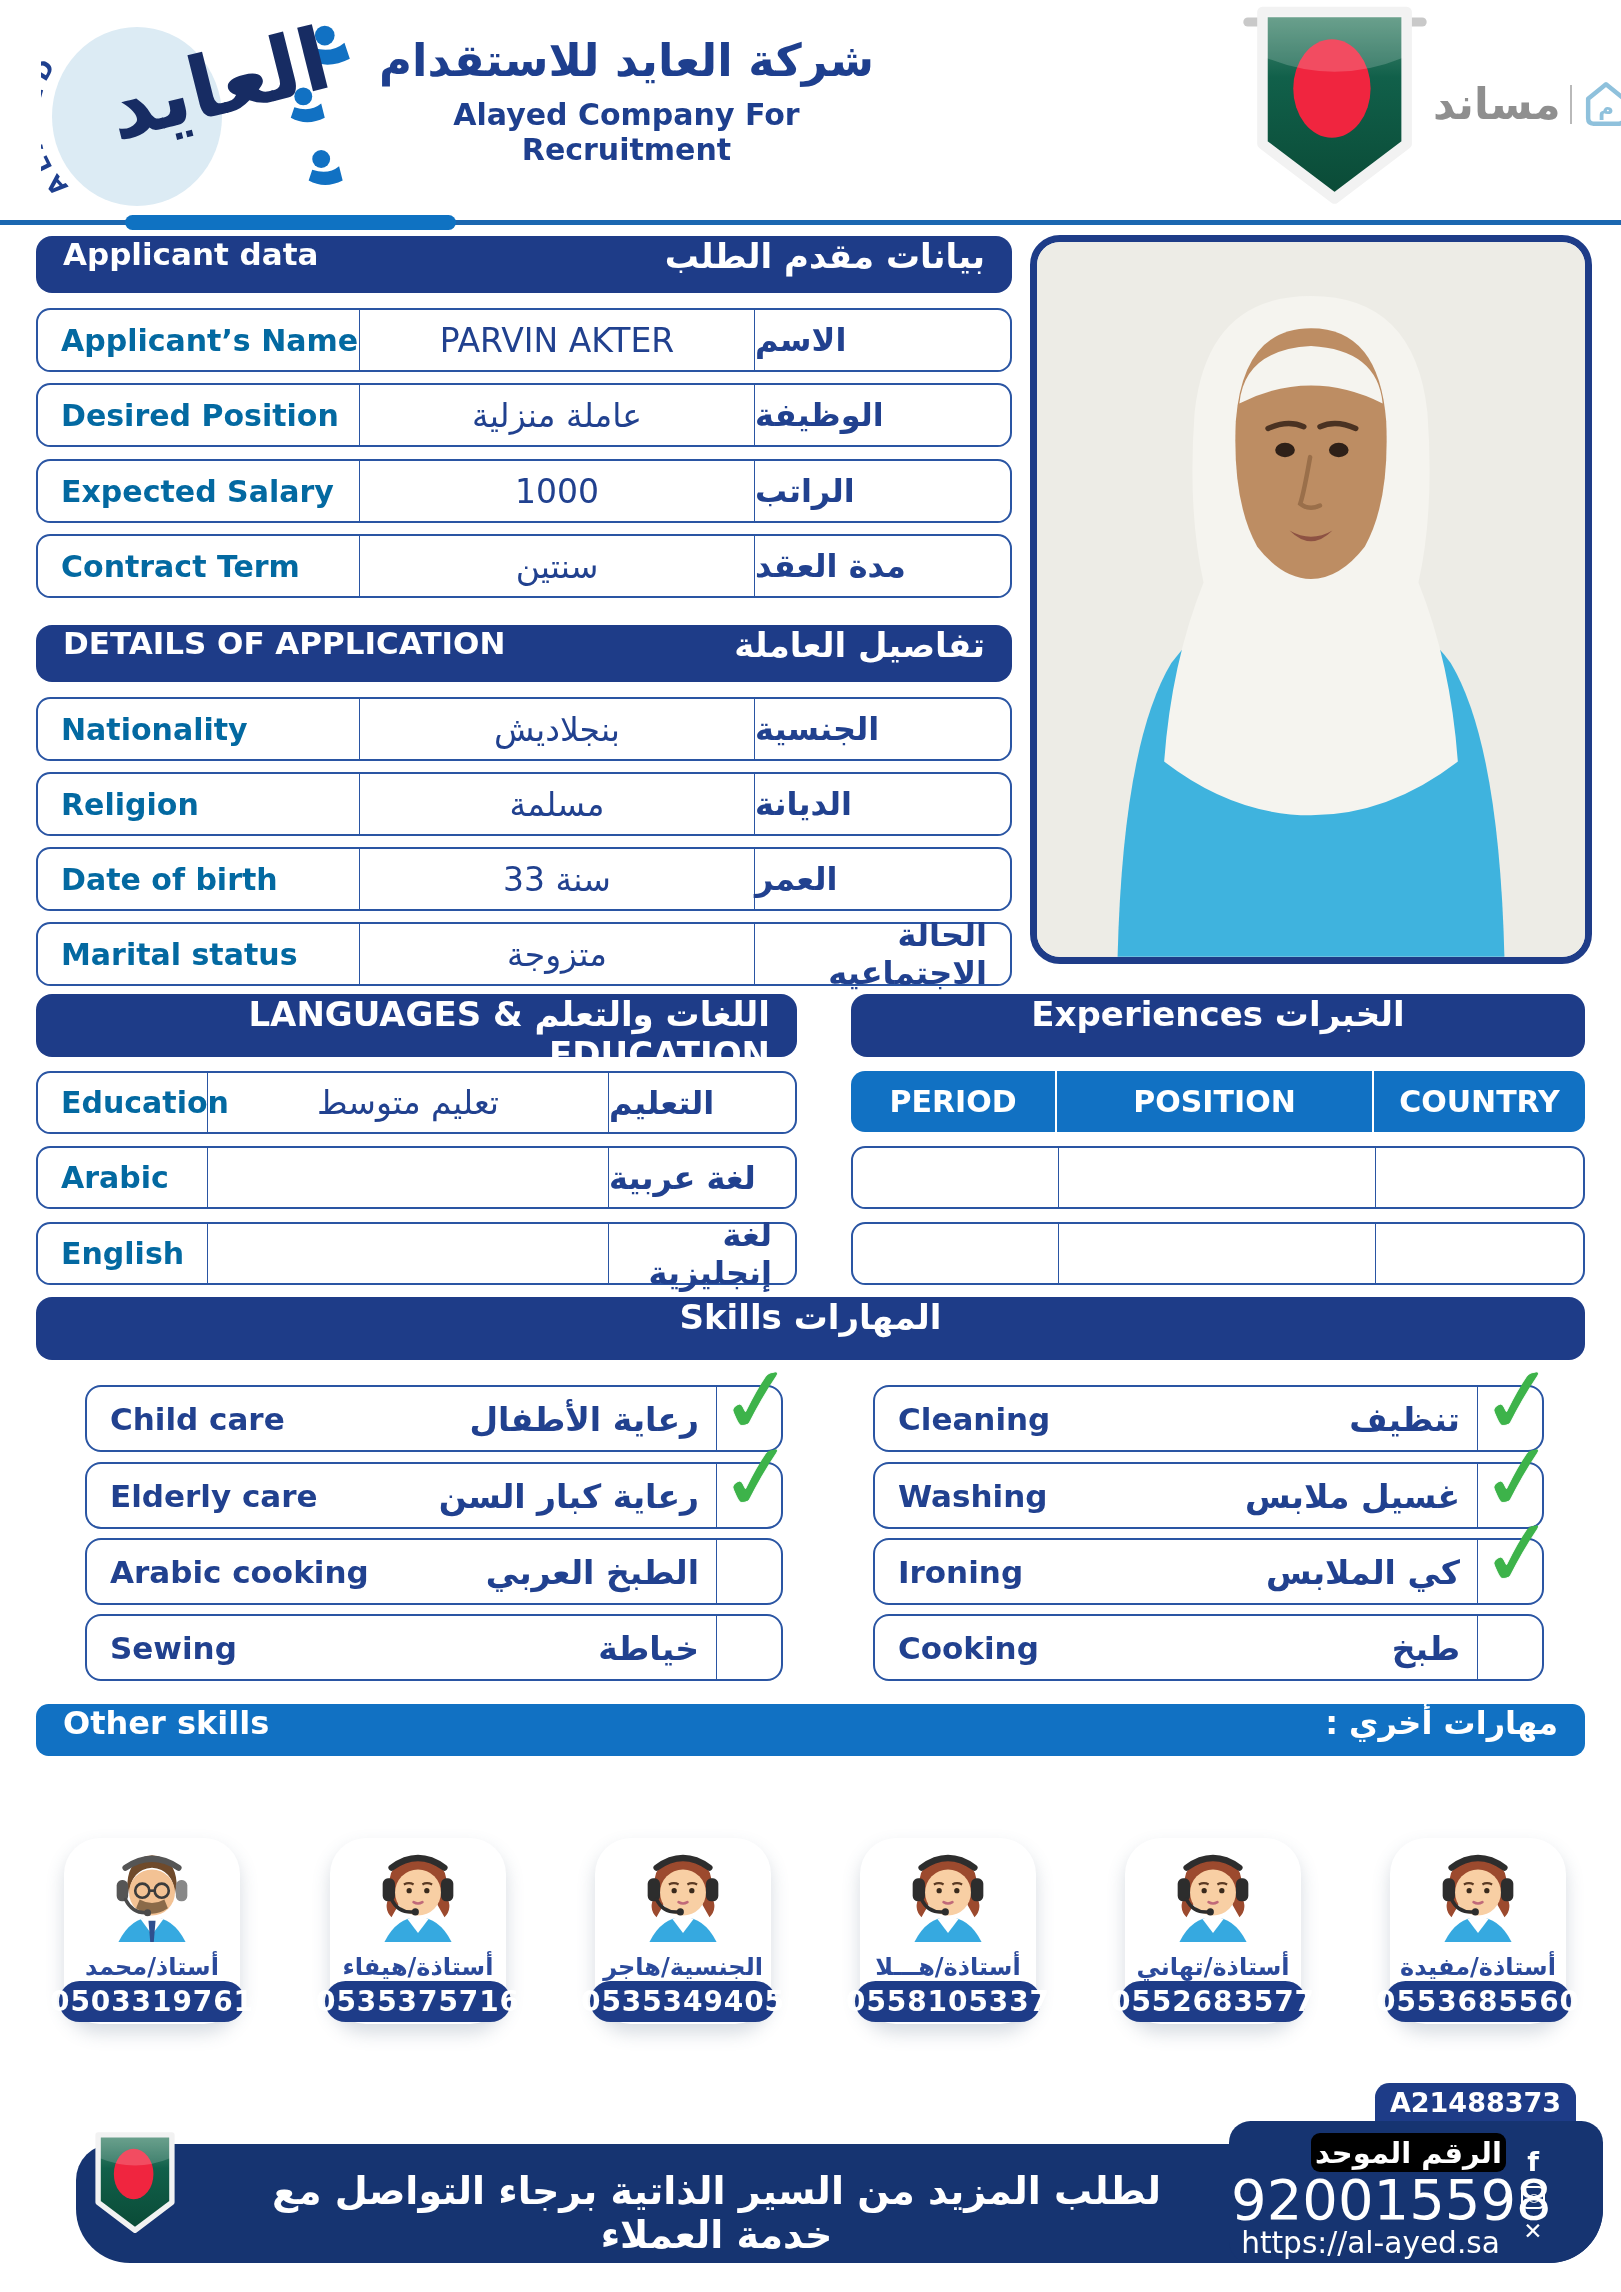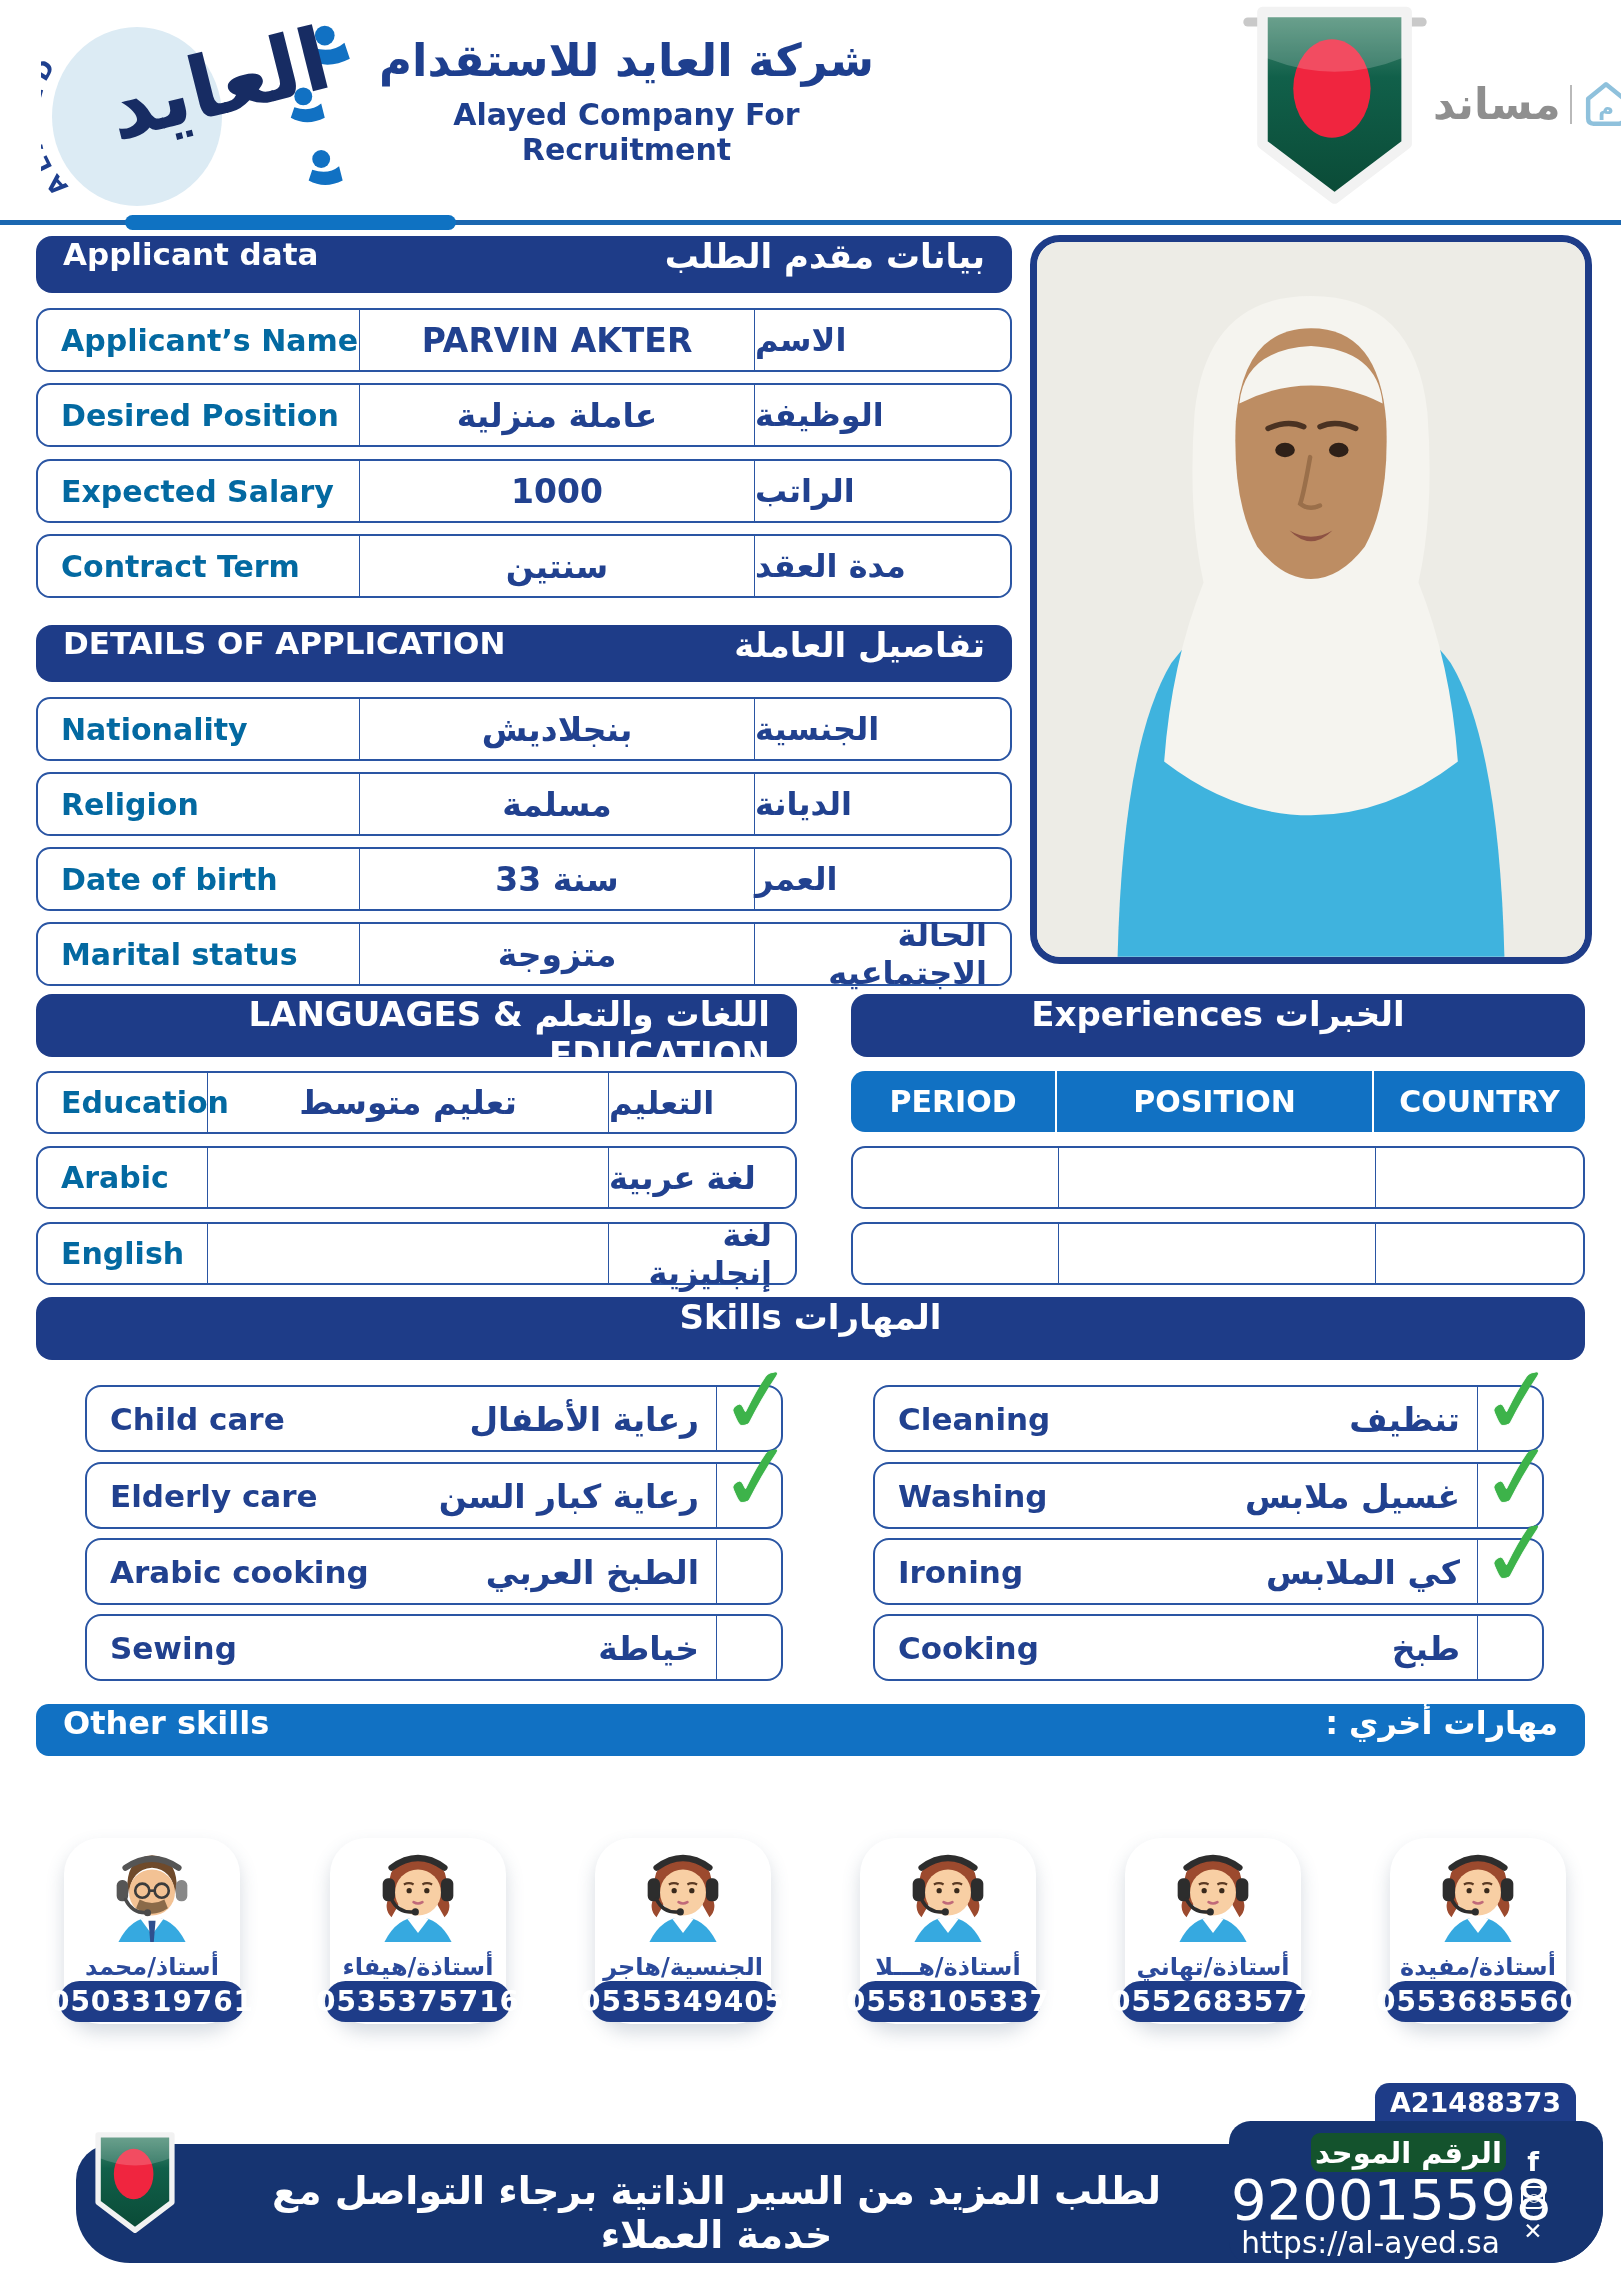--- a/index.html
+++ b/index.html
@@ -22,21 +22,21 @@
   .sec-h{background:#1e3c88;border-radius:16px;color:#fff;display:flex;align-items:flex-start;
          justify-content:space-between;padding:0 27px;box-sizing:border-box;}
   .sec-h .en{font-size:31px;font-weight:700;}
   .sec-h .ar{font-size:34px;font-weight:700;}
   .sec-h.center{justify-content:center;}
   .sec-h.light{background:#1171c3;border-radius:12.5px;}
   
   .data-row{border:2.7px solid #2a55a3;border-radius:14.3px;background:#fff;display:flex;box-sizing:border-box;}
   .dr-en{width:322px;display:flex;align-items:center;padding-left:23px;box-sizing:border-box;
          border-right:1.8px solid #2a55a3;font-size:30px;font-weight:600;color:#0369a1;}
-  .dr-val{flex:1;display:flex;align-items:center;justify-content:center;font-size:33px;font-weight:700;
+  .dr-val{flex:1;display:flex;align-items:center;justify-content:center;font-size:33px;font-weight:400;
           color:#21418f;border-right:1.8px solid #2a55a3;direction:ltr;}
   .dr-ar{width:255px;display:flex;align-items:center;justify-content:flex-end;padding-right:23px;
          box-sizing:border-box;font-size:32px;font-weight:600;color:#21418f;}
   .lang .dr-en{width:170px;}
   .lang .dr-ar{width:186px;}
   
   .exp-head{background:#1171c3;border-radius:14px;display:flex;overflow:hidden;}
   .exp-head .c{display:flex;align-items:center;justify-content:center;color:#fff;
                font-size:30px;font-weight:700;border-right:2.7px solid #fff;box-sizing:border-box;}
   .exp-head .c:last-child{border-right:none;}
@@ -61,21 +61,21 @@
             font-weight:700;color:#2b4a9b;}
   .card .ph{position:absolute;left:-5.4px;right:-5.4px;top:143px;height:41px;background:#1e3c88;
             border-radius:21.5px;color:#fff;font-size:28px;font-weight:700;display:flex;
             align-items:center;justify-content:center;letter-spacing:0.9px;}
   
   .ref-pill{left:1375px;top:2083px;width:201px;height:38px;background:#1e3c88;border-radius:14.3px 14.3px 0 0;
             color:#fff;font-size:27px;font-weight:600;display:flex;align-items:center;justify-content:center;}
   .foot-bar{left:76px;top:2144px;width:1527px;height:119px;background:#163471;border-radius:36px 0 54px 54px;}
   .foot-right{left:1229px;top:2121px;width:374px;height:142px;background:#163471;border-radius:21.5px 21.5px 54px 21.5px;}
   .foot-msg{left:224px;top:2169px;width:985px;text-align:center;color:#fff;font-size:38px;font-weight:600;z-index:3;}
-  .uni-badge{left:1311px;top:2133px;width:195px;height:39px;background:#14532d;border-radius:9px;color:#fff;
+  .uni-badge{left:1311px;top:2133px;width:195px;height:39px;background:#000000;border-radius:9px;color:#fff;
              font-size:29px;font-weight:700;display:flex;align-items:center;justify-content:center;z-index:3;}
   .uni-phone{left:1231px;top:2167px;width:279px;text-align:center;color:#fff;font-size:56px;font-weight:400;z-index:3;}
   .uni-url{left:1231px;top:2226px;width:279px;text-align:center;color:#fff;font-size:29.6px;font-weight:400;z-index:3;}
   .socials{left:1515px;top:2148px;width:36px;display:flex;flex-direction:column;align-items:center;gap:10.7px;z-index:3;}
   .soc-f{color:#fff;font-size:27px;font-weight:700;line-height:1;}
   .soc-ig{width:19.7px;height:19.7px;border:2.7px solid #fff;border-radius:6.3px;position:relative;}
   .soc-ig span{position:absolute;left:50%;top:50%;width:7.2px;height:7.2px;margin:-3.6px 0 0 -3.6px;
                border:1.8px solid #fff;border-radius:50%;}
   .soc-x{color:#fff;font-size:23px;font-weight:700;line-height:1;}
   .photo-frame{left:1030px;top:235px;width:562px;height:729px;border:7.2px solid #1e3c88;border-radius:30px;

